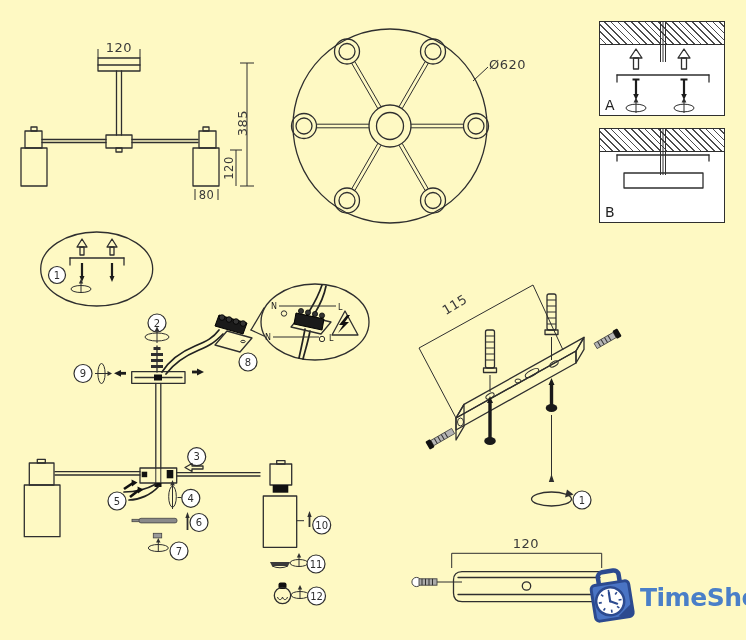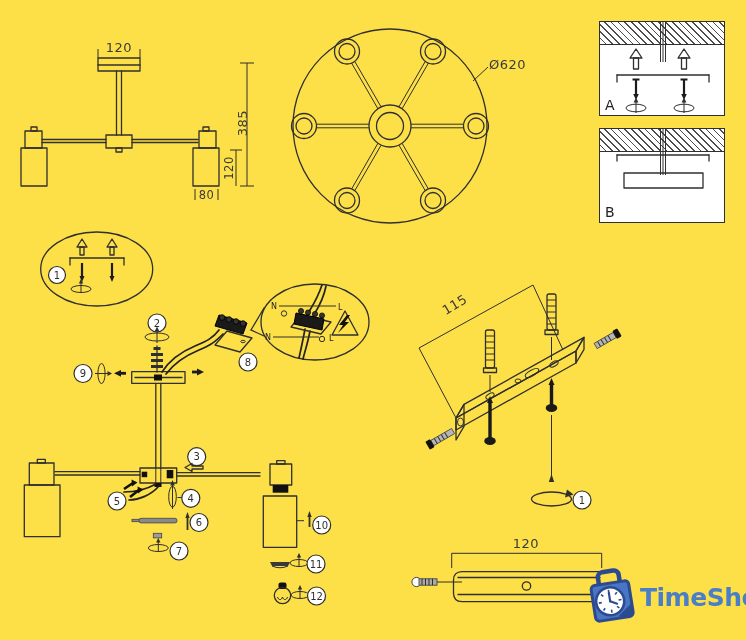--- a/index.html
+++ b/index.html
@@ -1,16 +1,16 @@
 <!DOCTYPE html>
 <html><head>
 <meta charset="utf-8">
 <style>
   html,body{margin:0;padding:0;background:#fff;}
-  #canvas{position:relative;width:746px;height:640px;background:#fde047;overflow:hidden;
+  #canvas{position:relative;width:746px;height:640px;background:#fef9c3;overflow:hidden;
           font-family:"DejaVu Sans",sans-serif;}
   svg{position:absolute;overflow:visible;}
   .ln{stroke:#2f2f2f;fill:none;stroke-width:1.3;stroke-linecap:round;stroke-linejoin:round;}
   .thin{stroke:#2f2f2f;fill:none;stroke-width:1;}
   .wire{stroke:#222;fill:none;stroke-width:1.7;stroke-linecap:round;}
   .dim{font-size:13px;fill:#3a3a3a;letter-spacing:.5px;}
   .dim2{font-size:11.5px;fill:#3a3a3a;letter-spacing:.5px;}
   .callout circle{fill:#fff;stroke:#2f2f2f;stroke-width:1.2;}
   .callout text{font-size:10px;fill:#2f2f2f;text-anchor:middle;}
   .nl{font-size:8px;fill:#222;}

